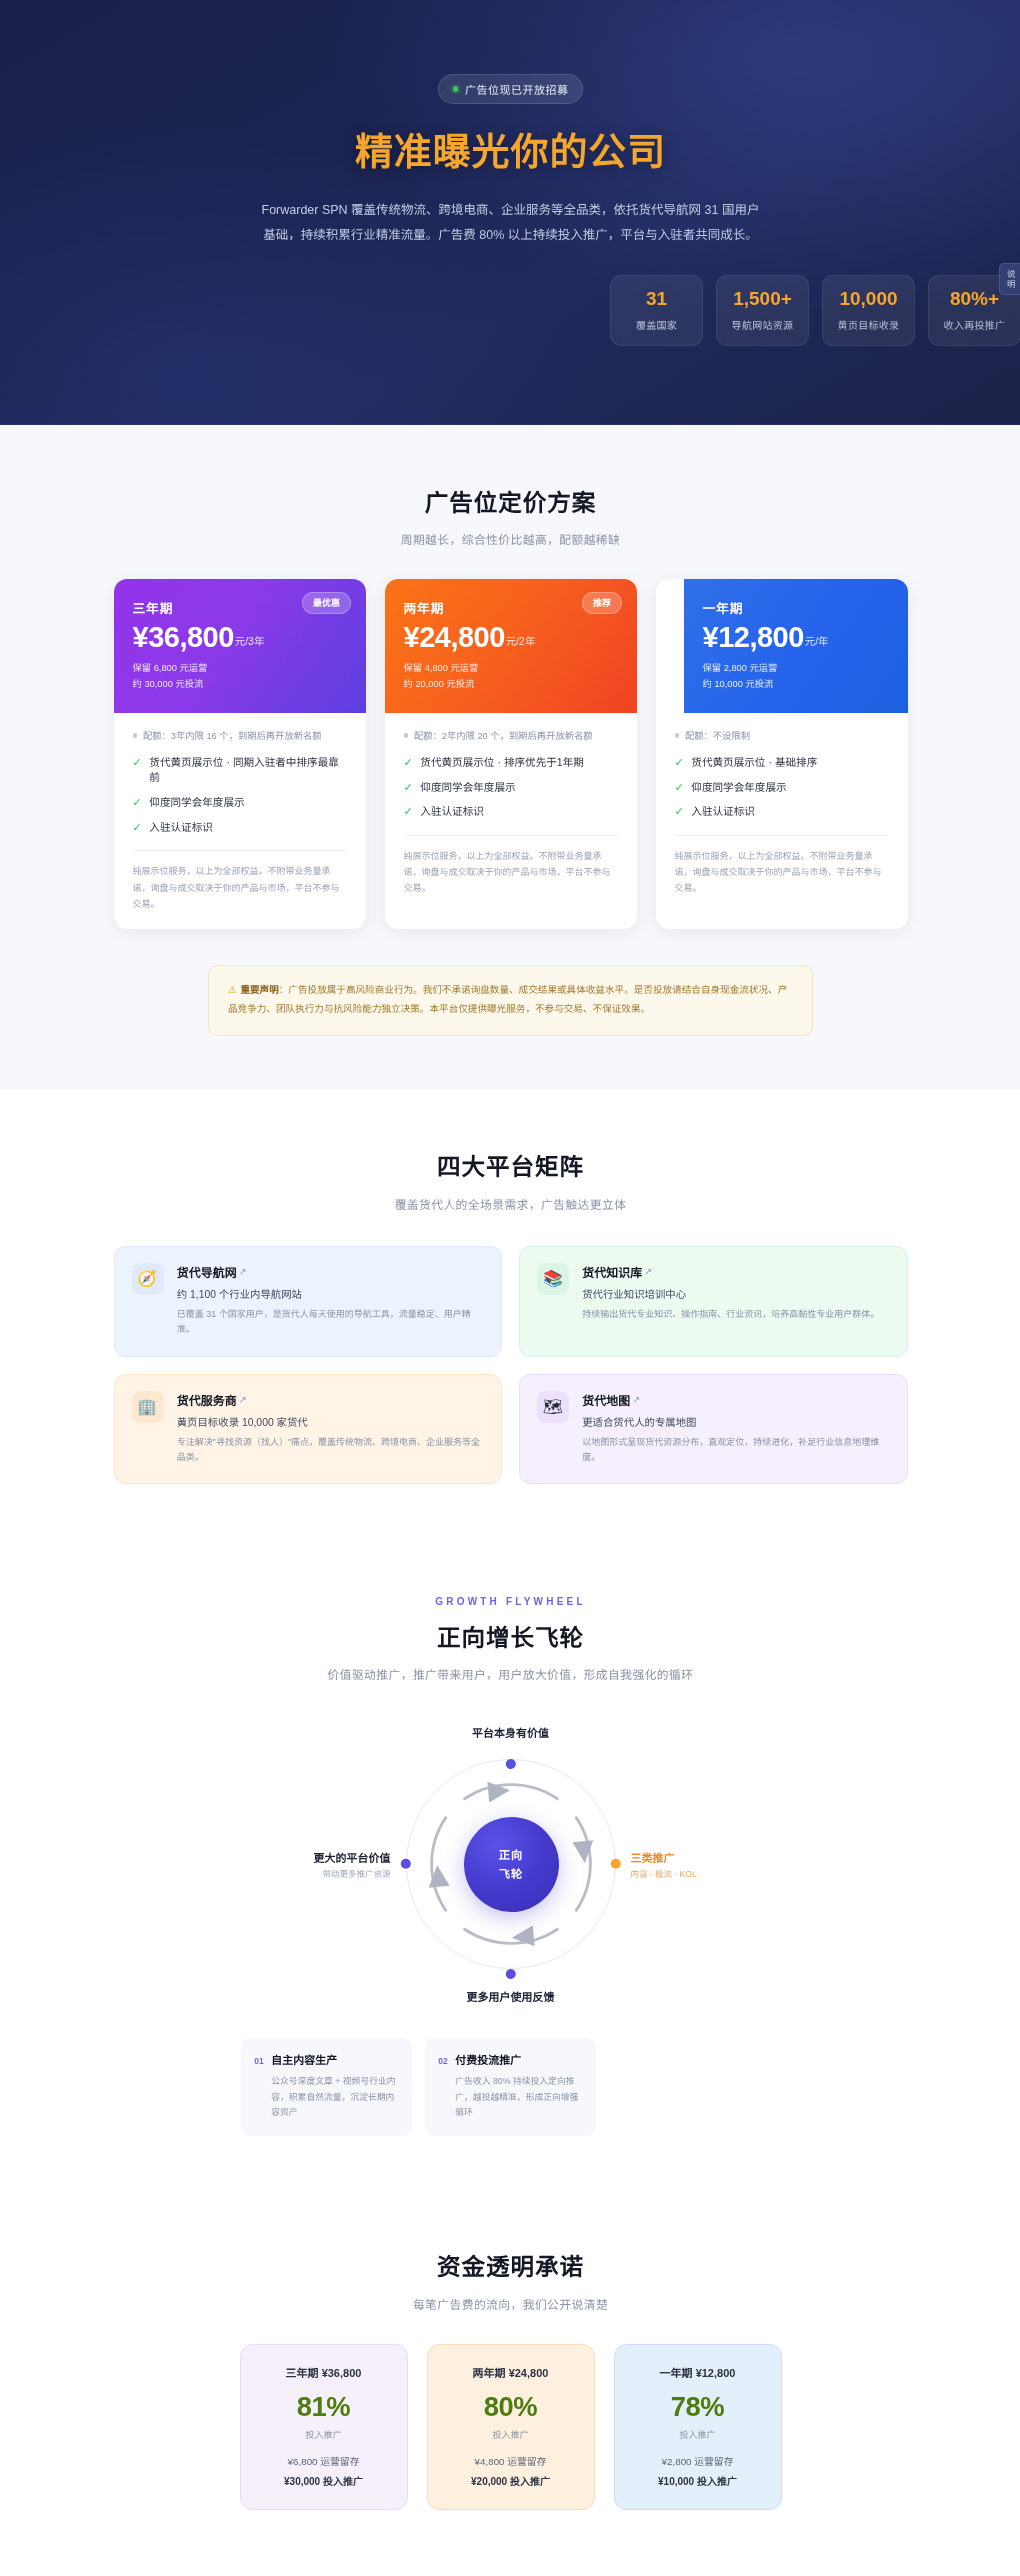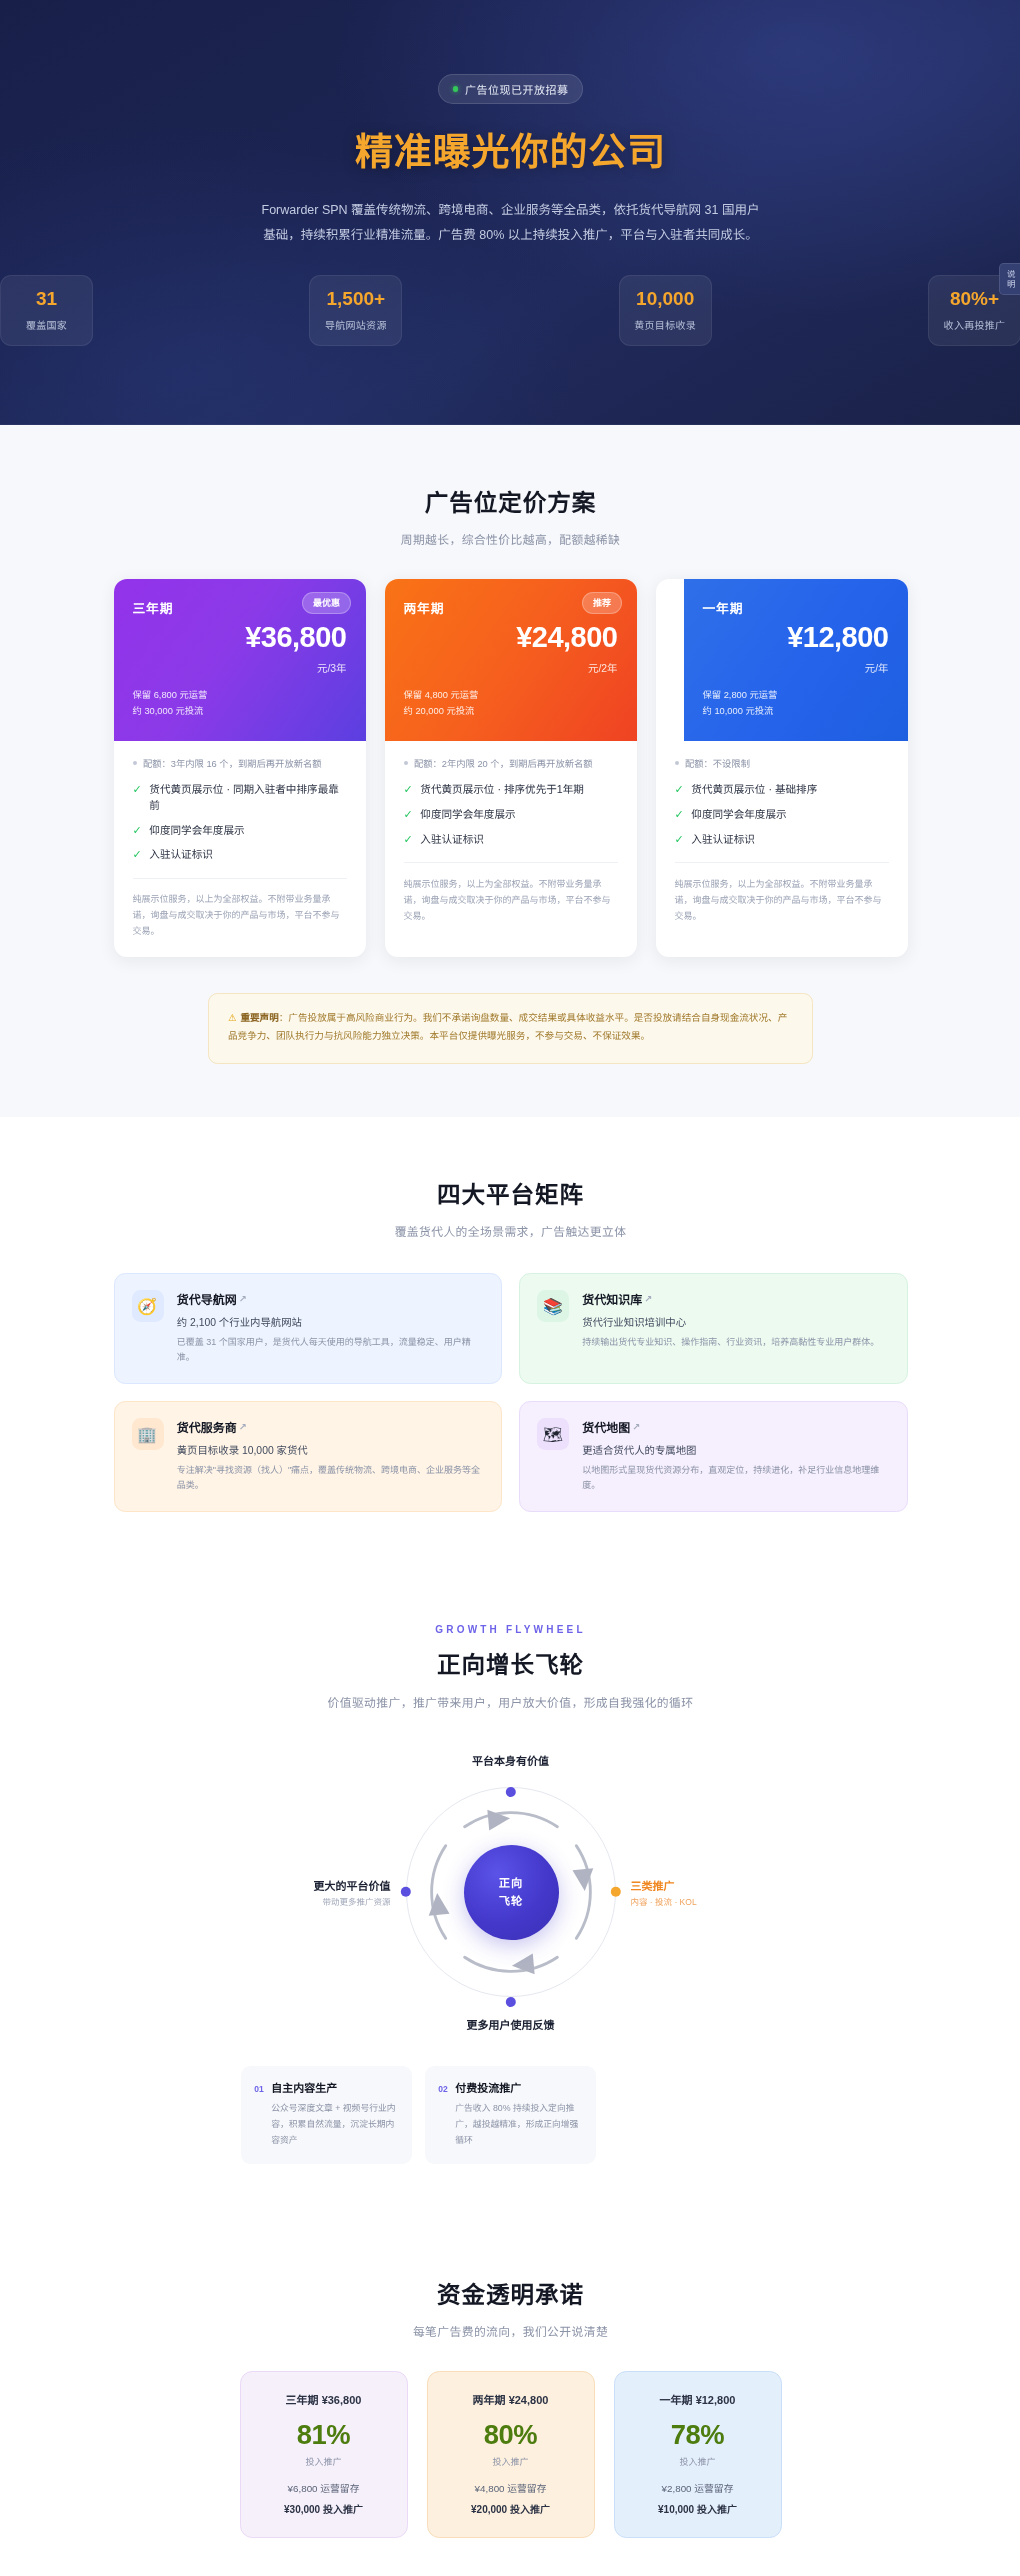--- a/index.html
+++ b/index.html
@@ -60,22 +60,22 @@
   .hero-sub {
     margin: 23px auto 0;
     max-width: 507px;
     font-size: 12.5px;
     line-height: 1.95;
     color: #c3cbe2;
   }
   .hero-stats {
     margin-top: 28px;
     display: flex;
-    justify-content: space-between;
-    gap: 5px;
+    justify-content: flex-end;
+    gap: 13px;
   }
   .stat {
     width: 93px;
     background: rgba(255,255,255,0.065);
     border: 0.9px solid rgba(255,255,255,0.07);
     border-radius: 11.3px;
     padding: 13.2px 3.8px 13.2px;
   }
   .stat-value {
     font-size: 19px;
@@ -152,21 +152,21 @@
   .price-tag {
     position: absolute; top: 13.2px; right: 15px;
     background: rgba(255,255,255,0.22);
     border: 0.9px solid rgba(255,255,255,0.25);
     border-radius: 944px;
     font-size: 9px; font-weight: 700;
     padding: 2.8px 9.5px 3.8px;
     color: #fff;
   }
   .price-term { font-size: 12.8px; font-weight: 700; letter-spacing: 0.8px; }
-  .price-amount-row { margin-top: 4.7px; display: flex; align-items: flex-end; gap: 8px; flex-direction: column; }
+  .price-amount-row { margin-top: 4.7px; display: flex; align-items: flex-end; gap: 1px; }
   .price-amount { font-size: 29px; font-weight: 700; letter-spacing: -0.5px; line-height: 1.05; }
   .price-unit { font-size: 10.4px; opacity: .85; padding-bottom: 4.7px; }
   .price-notes { margin-top: 8.5px; font-size: 9.3px; line-height: 1.7; color: rgba(255,255,255,.88); }
   .price-body { padding: 15px 19px 17px; flex: 1; display: flex; flex-direction: column; }
   .quota {
     font-size: 9.3px; color: #8b93a7; display: flex; align-items: center; gap: 5.7px;
   }
   .quota .sq { width: 4.7px; height: 4.7px; border-radius: 50%; background: #c2c8d6; display:inline-block; }
   .feat-list { margin-top: 12.3px; display: flex; flex-direction: column; gap: 9.5px; }
   .feat { display: flex; align-items: flex-start; gap: 7.6px; font-size: 10.6px; color: #2c3344; line-height:1.45; }
@@ -471,21 +471,21 @@
 
     <div class="plat-grid">
 
       <div class="plat-card c1">
         <div class="plat-ico">🧭</div>
         <div>
           <div class="plat-title">
             <span>货代导航网</span>
             <span class="arrow-ne">↗</span>
           </div>
-          <div class="plat-line">约 2,100 个行业内导航网站</div>
+          <div class="plat-line">约 1,100 个行业内导航网站</div>
           <div class="plat-desc">已覆盖 31 个国家用户，是货代人每天使用的导航工具，流量稳定、用户精准。</div>
         </div>
       </div>
 
       <div class="plat-card c2">
         <div class="plat-ico">📚</div>
         <div>
           <div class="plat-title">
             <span>货代知识库</span>
             <span class="arrow-ne">↗</span>

